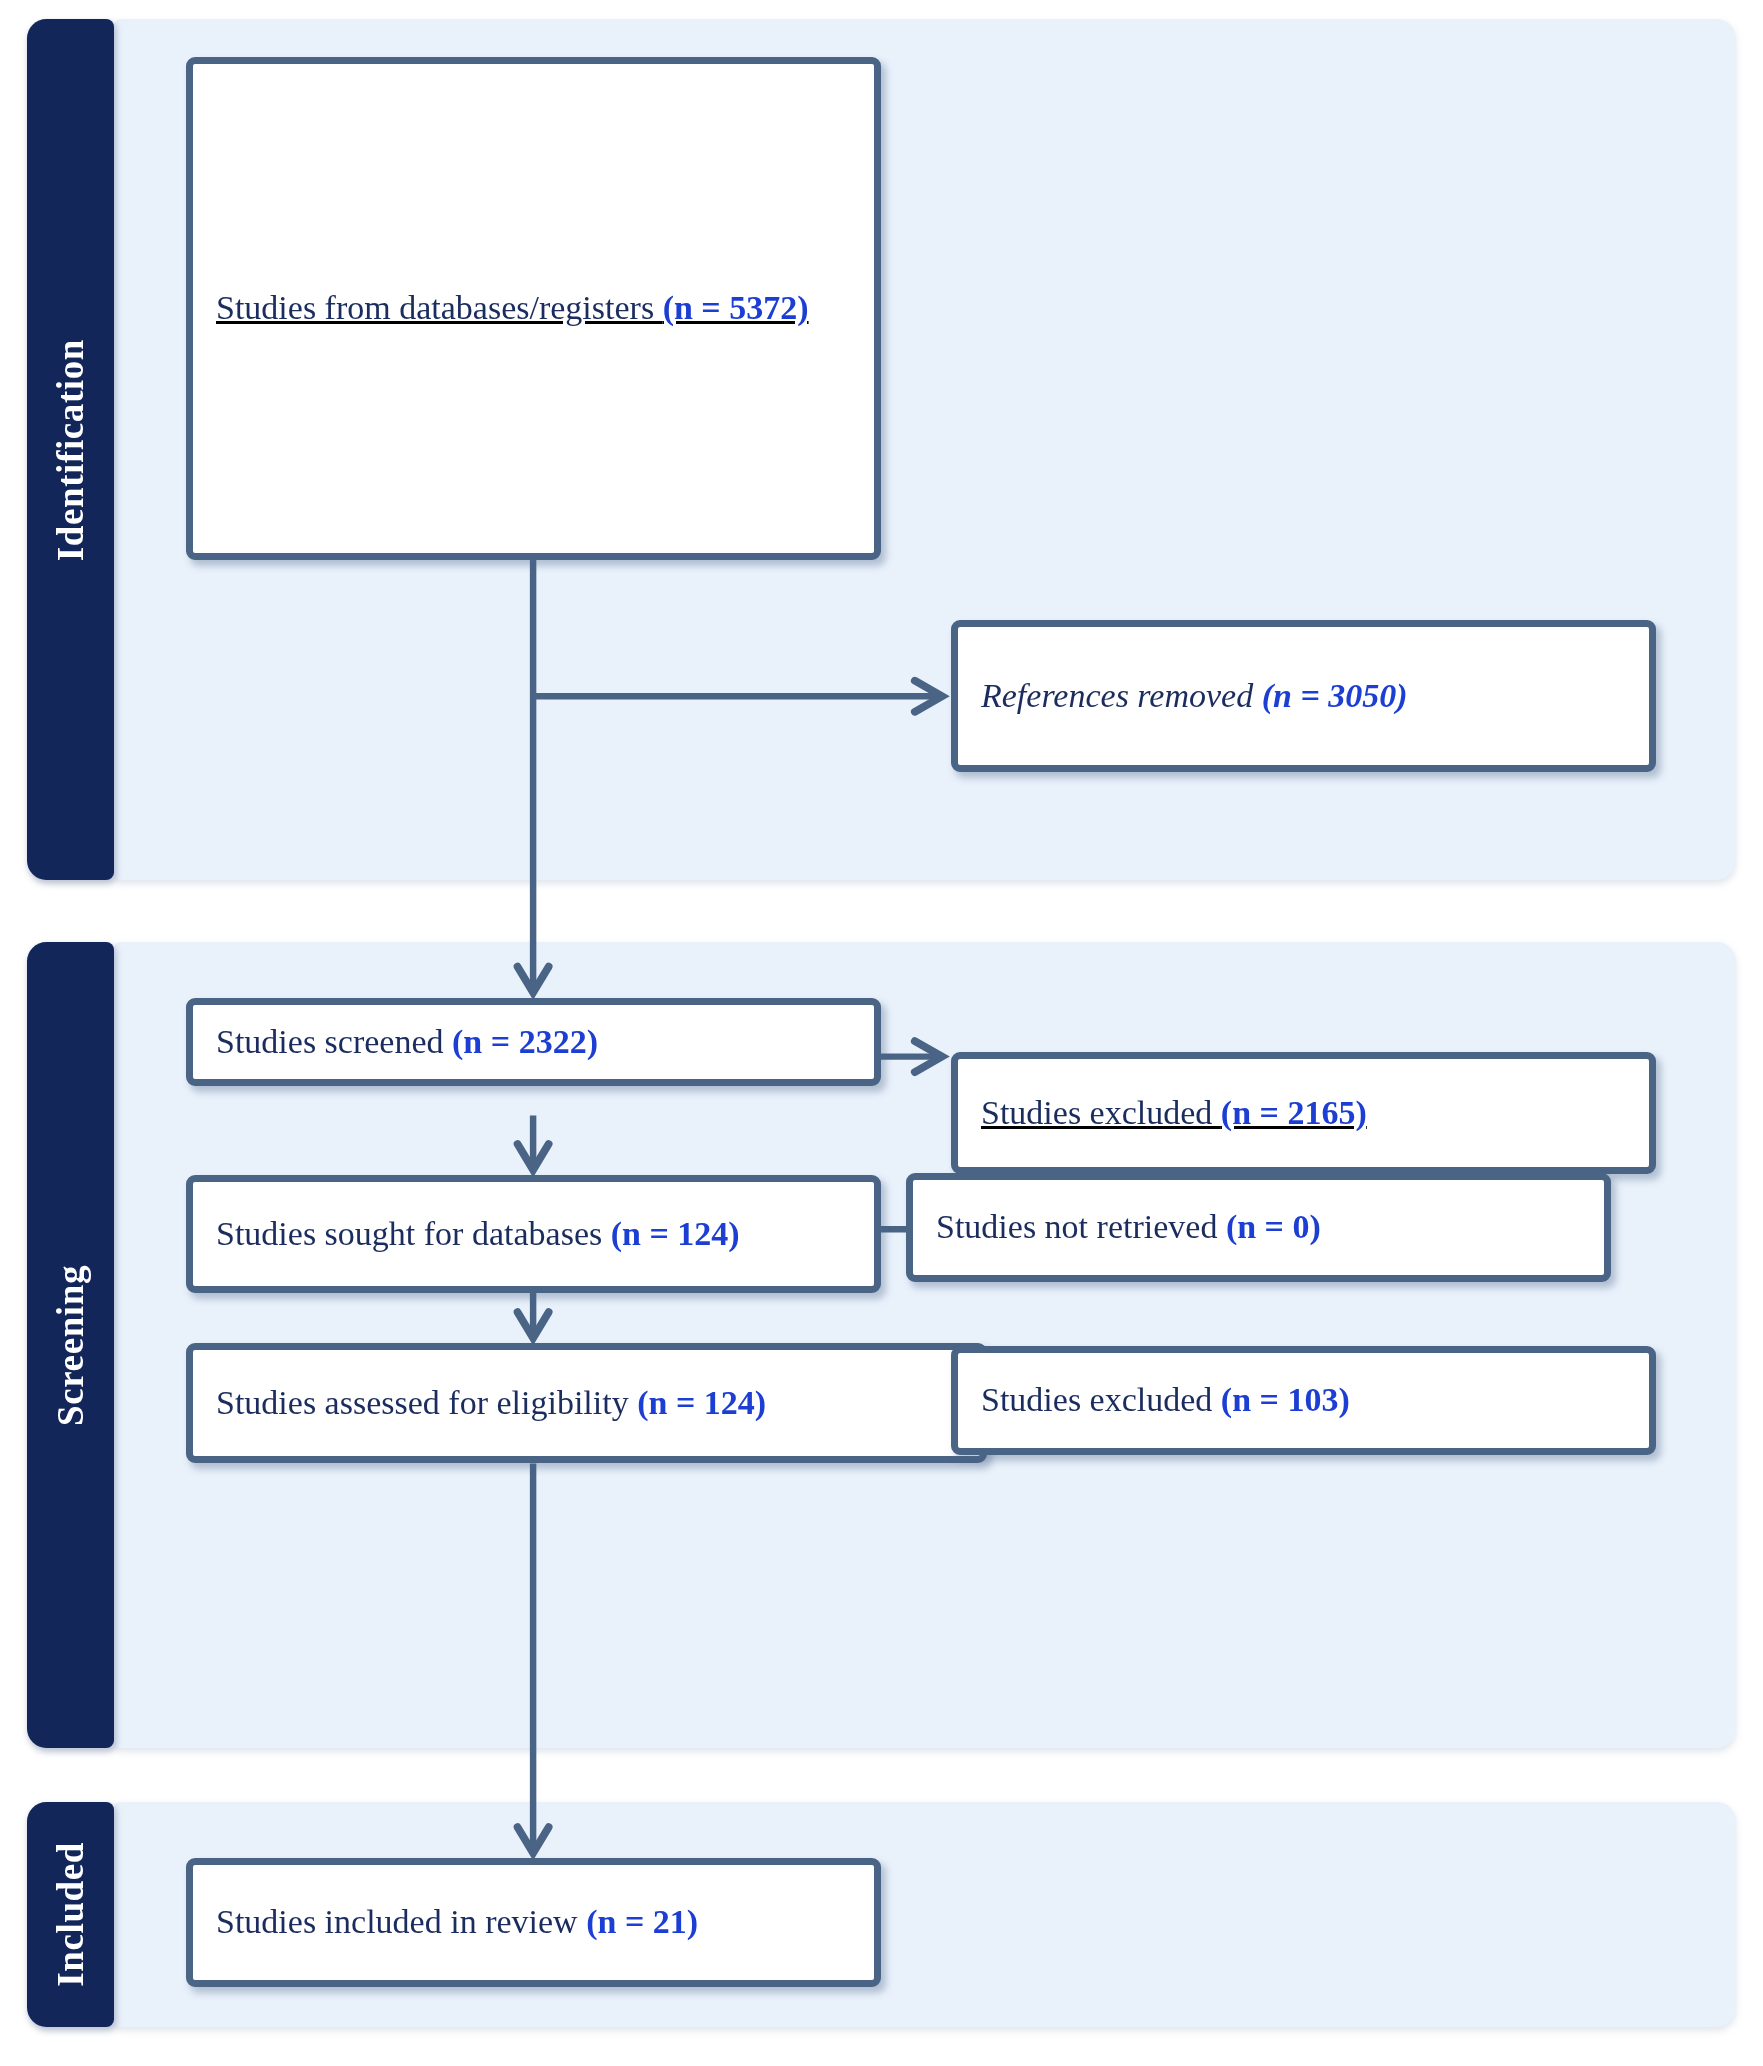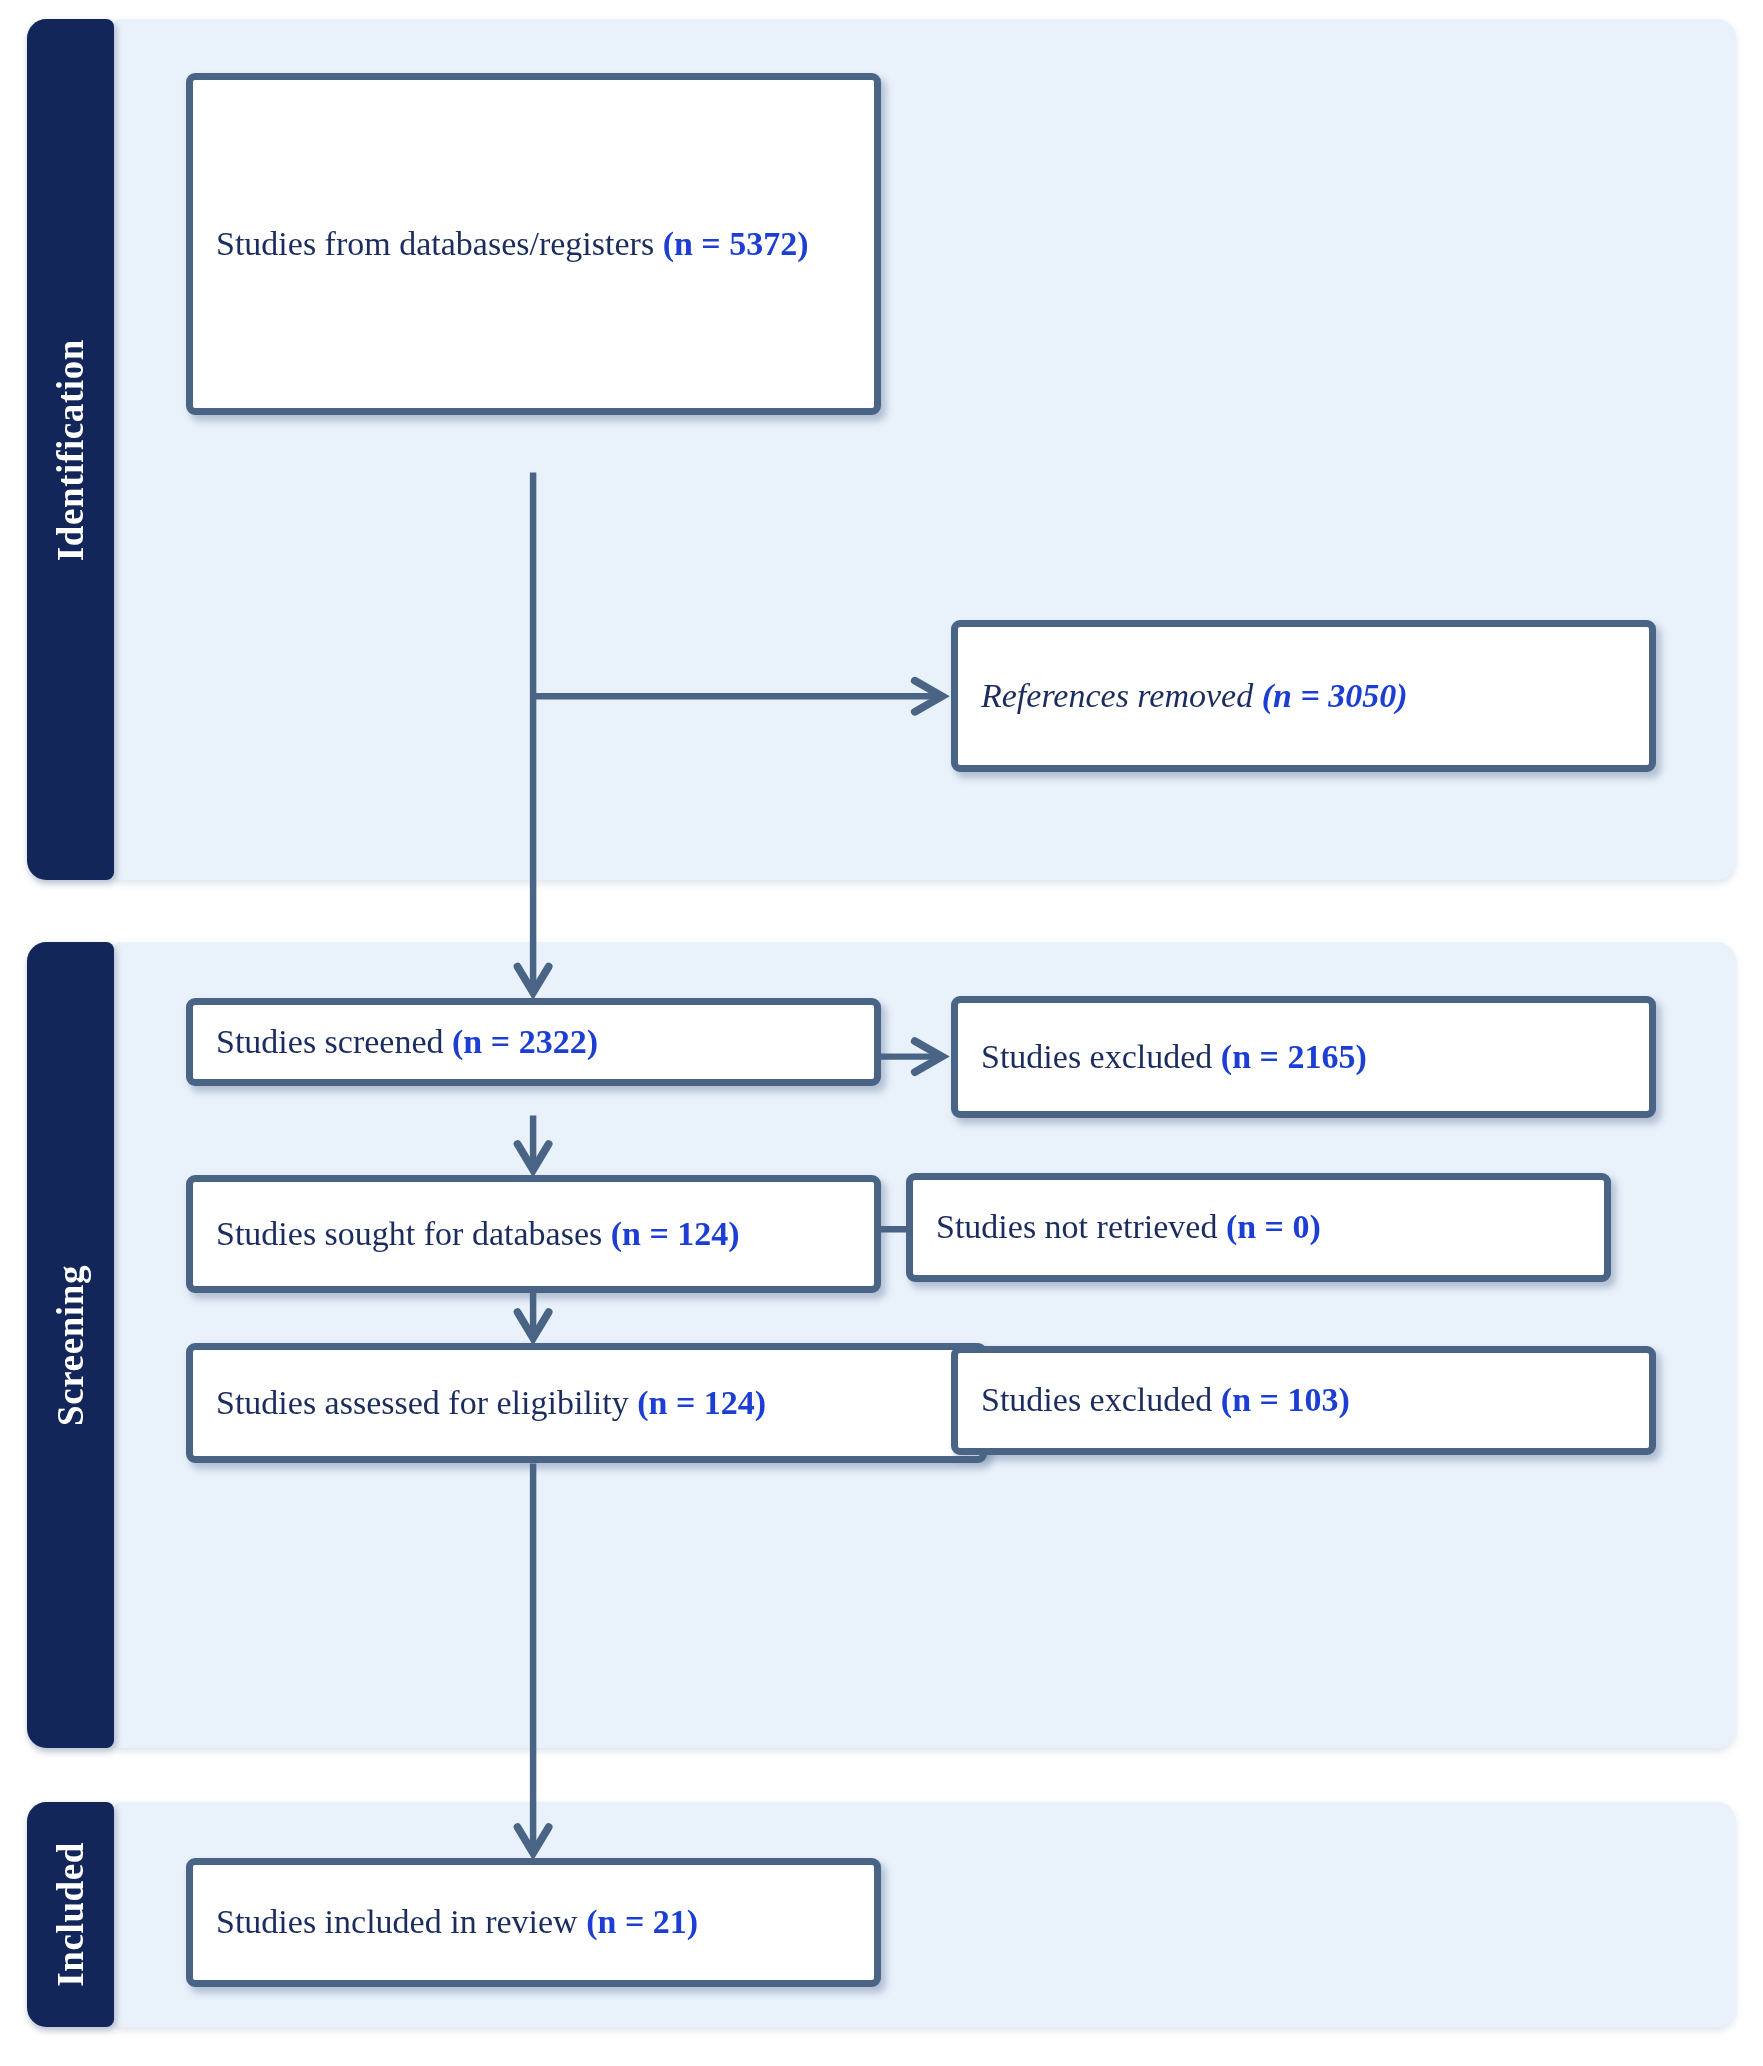--- a/index.html
+++ b/index.html
@@ -91,24 +91,24 @@
     font-size: 34px;
     line-height: 1.25;
     color: #1b2c5e;
     white-space: nowrap;
   }
   .box .n {
     color: #1c3ed3;
     font-weight: bold;
   }
 
-  .box-databases   { left: 186px;  top: 73px;  width: 695px; height: 342px; }
+  .box-databases   { left: 186px;  top: 57px;  width: 695px; height: 503px; text-decoration: underline; }
   .box-references  { left: 951px; top: 620px;  width: 705px; height: 152px; font-style: italic; }
   .box-screened    { left: 186px;  top: 998px; width: 695px; height: 88px; }
-  .box-excluded1   { left: 951px; top: 996px; width: 705px; height: 122px; }
+  .box-excluded1   { left: 951px; top: 1052px; width: 705px; height: 122px; text-decoration: underline; }
   .box-sought      { left: 186px;  top: 1175px; width: 695px; height: 118px; }
   .box-notretrieved{ left: 906px; top: 1173px; width: 705px; height: 109px; }
   .box-assessed    { left: 186px;  top: 1343px; width: 801px; height: 120px; }
   .box-excluded2   { left: 951px; top: 1346px; width: 705px; height: 109px; }
   .box-included    { left: 186px;  top: 1858px; width: 695px; height: 129px; }
 </style>
 </head>
 <body>
 
 <div class="page">

